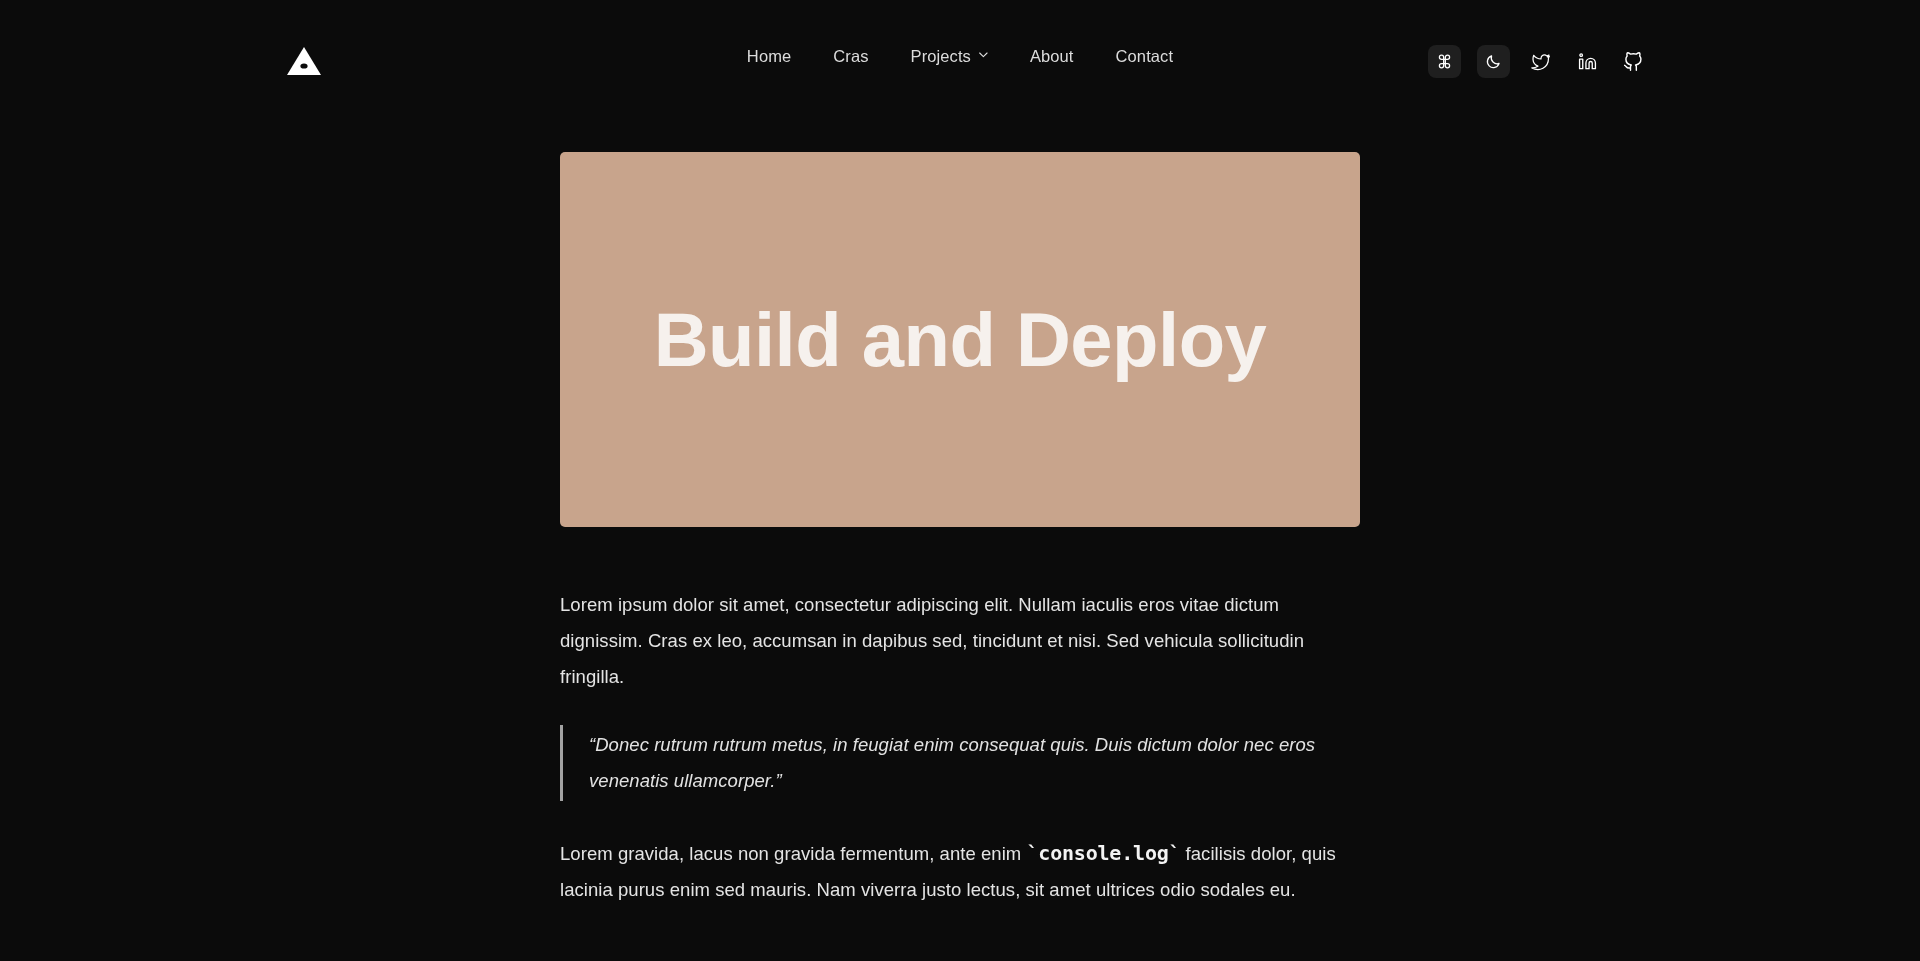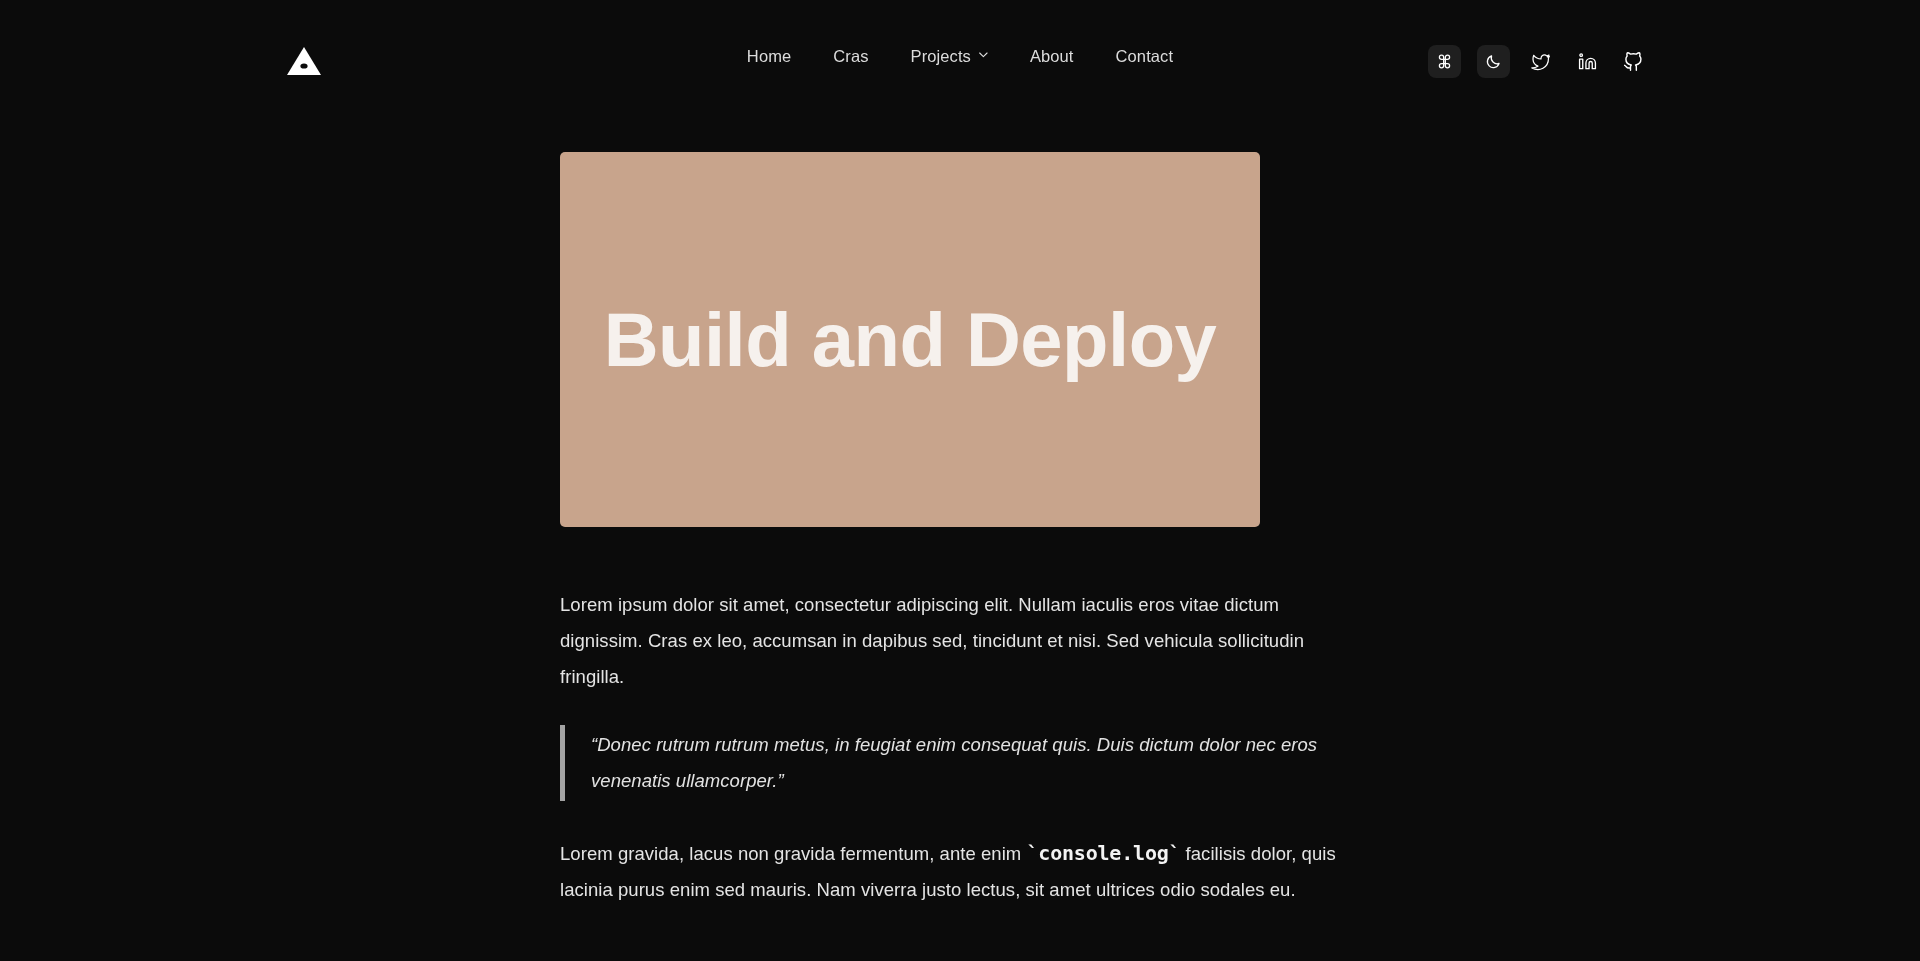--- a/index.html
+++ b/index.html
@@ -103,21 +103,21 @@
   .tool-box svg, .tool-plain svg { display: block; }
 
   
   .article {
     width: 800px;
     margin: 0 auto;
     padding-top: 52px;
   }
 
   .hero-banner {
-    width: 700px;
+    width: 800px;
     height: 375px;
     background: #c8a48c;
     border-radius: 5px;
     display: flex;
     align-items: center;
     justify-content: center;
     overflow: hidden;
   }
 
   .hero-title {
@@ -138,21 +138,21 @@
   .para {
     font-size: 18.5px;
     line-height: 36px;
     color: #e4e4e4;
     letter-spacing: .05px;
     margin-bottom: 26px;
   }
   .para:last-child { margin-bottom: 0; }
 
   .pull-quote {
-    border-left: 5px solid #a3a3a3;
+    border-left: 3px solid #a3a3a3;
     padding: 2px 0 2px 26px;
     margin: 30px 0 34px 0;
   }
 
   .pull-quote .quote-text {
     font-size: 18.5px;
     line-height: 36px;
     font-style: italic;
     color: #e2e2e2;
     letter-spacing: .05px;

